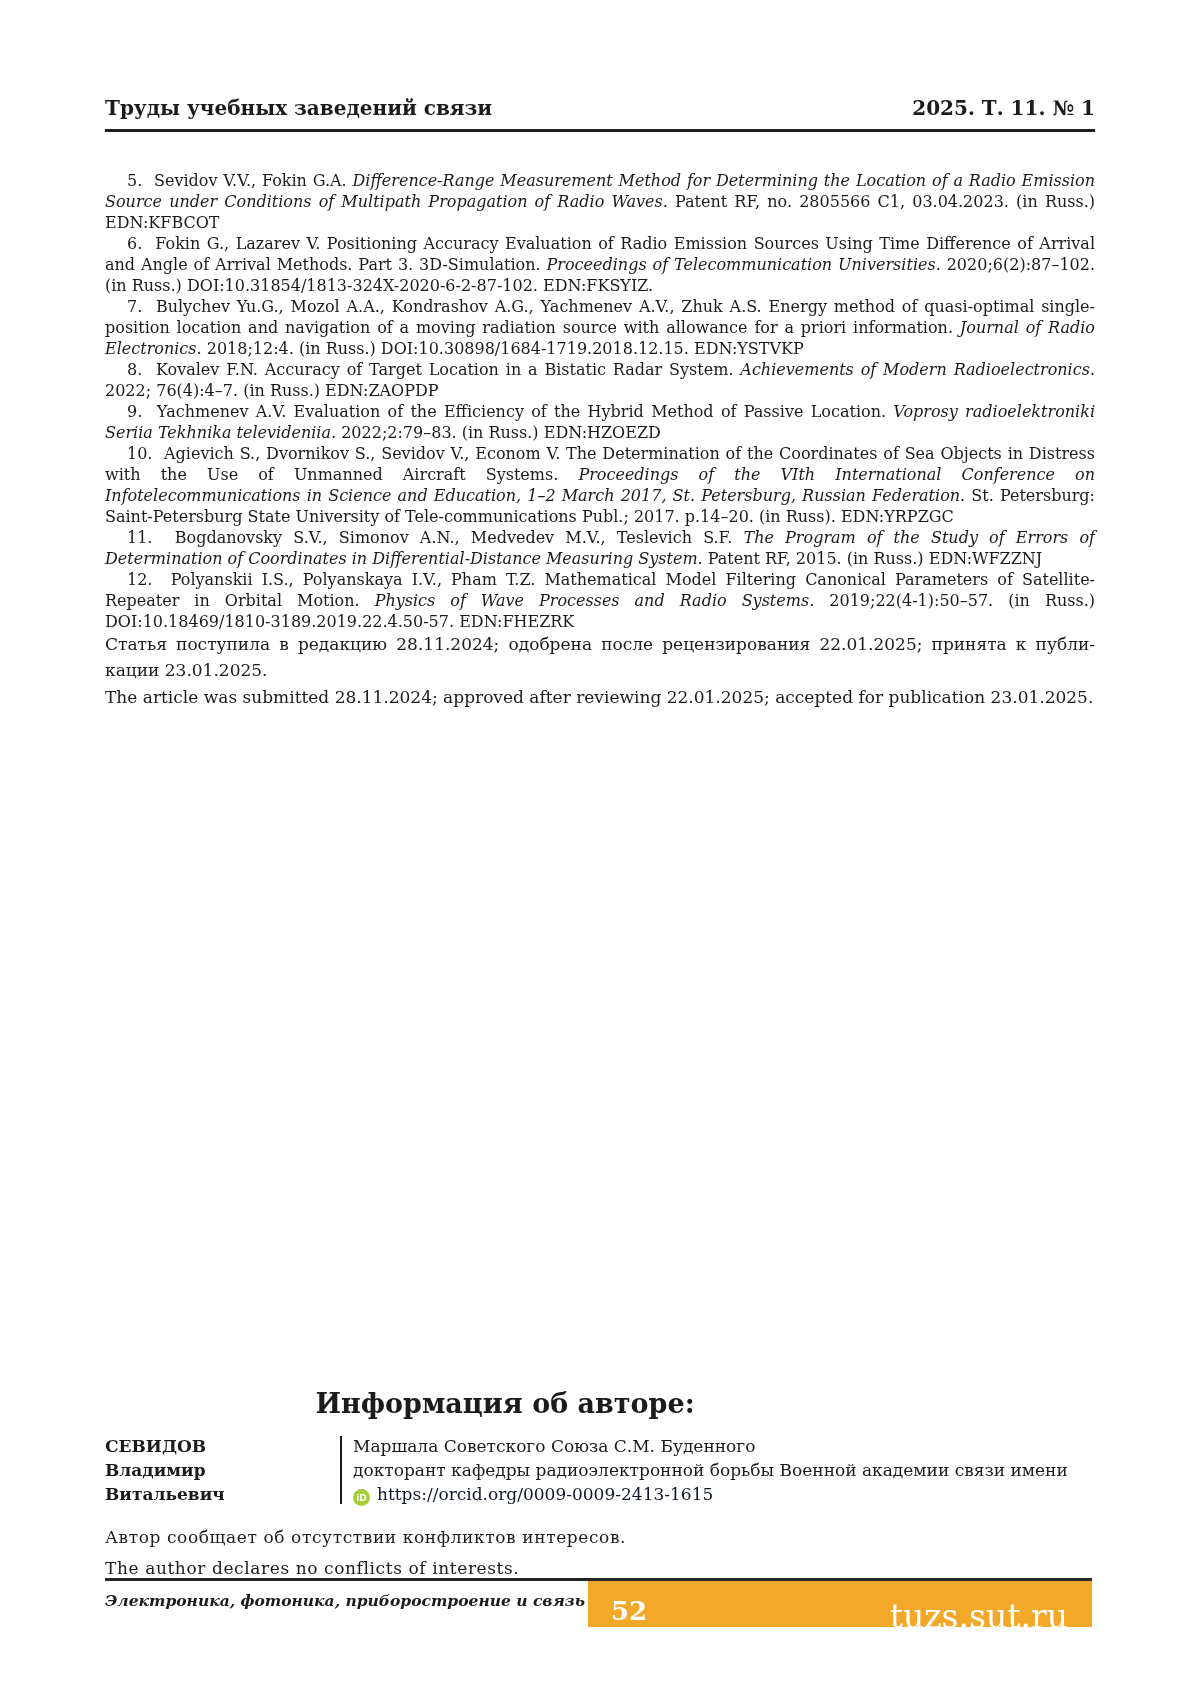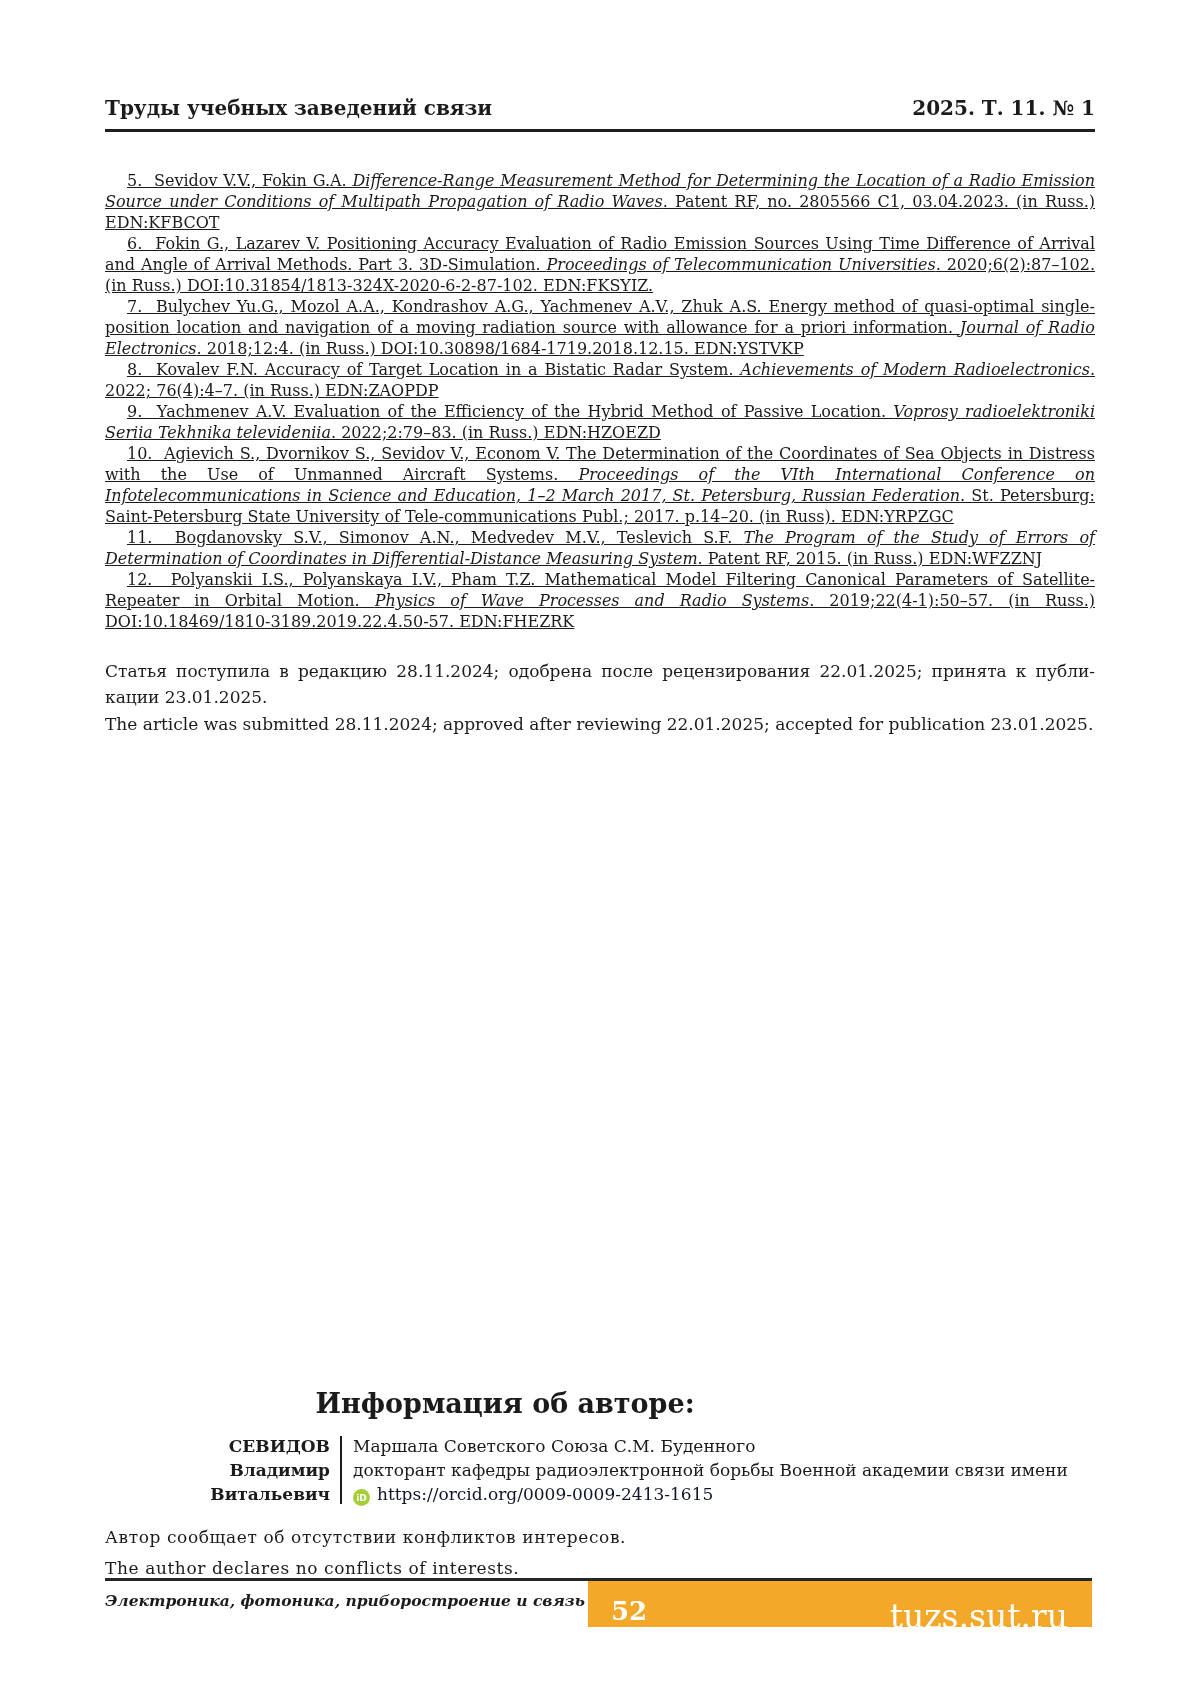--- a/index.html
+++ b/index.html
@@ -19,37 +19,37 @@
     font-weight:bold;font-size:20px;
   }
   .header-rule{
     position:absolute;top:129px;left:105px;right:105px;
     height:3px;background:#1f1f1f;
   }
   
   .body-flow{
     position:absolute;top:170px;left:105px;right:105px;
   }
-  .refs{font-size:16px;line-height:21px;text-align:justify;text-decoration:underline;}
+  .refs{font-size:16px;line-height:21px;text-align:justify;}
   .ref{margin:0;text-indent:22px;}
   .ref i{font-style:italic;}
-  .dates{margin-top:27px;font-size:17px;line-height:25.5px;}
+  .dates{font-size:17px;line-height:25.5px;}
   .dates .ru1{text-align:justify;text-align-last:justify;}
   .dates .en{margin-top:2px;}
   
   .info-heading{
     position:absolute;top:1388px;left:105px;width:800px;
     text-align:center;font-size:27px;font-weight:bold;
   }
   .author-block{
     position:absolute;top:1434px;left:105px;right:105px;
     display:flex;align-items:stretch;
     font-size:17px;line-height:24px;
   }
-  .author-name{width:225px;text-align:right;font-weight:bold;flex:none;}
+  .author-name{width:225px;font-weight:bold;flex:none;}
   .author-divider{width:2px;background:#1b1b1b;margin:2px 11px 2px 10px;flex:none;}
   .author-info{flex:1;max-width:720px;}
   .orcid-row{display:flex;align-items:flex-end;gap:7px;}
   .orcid-icon{
     width:17px;height:17px;border-radius:50%;
     background:#A6CE39;color:#ffffff;
     font-family:"DejaVu Sans", sans-serif;font-size:9px;font-weight:bold;
     display:inline-flex;align-items:center;justify-content:center;flex:none;
   }
   .orcid-link{color:#0f172a;text-decoration:none;}

